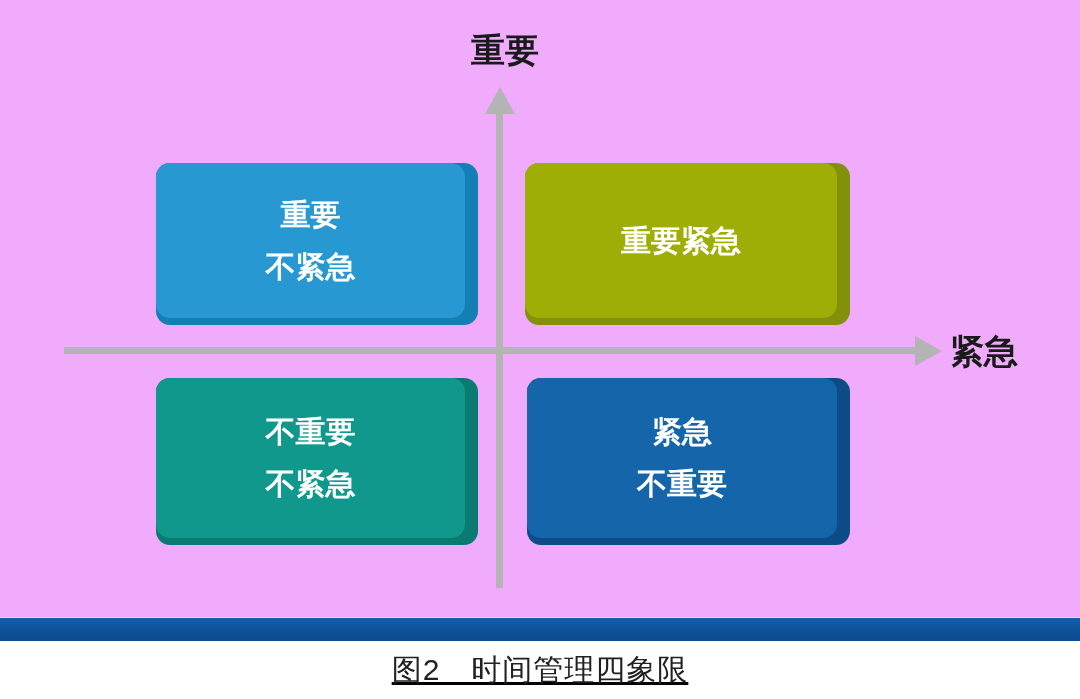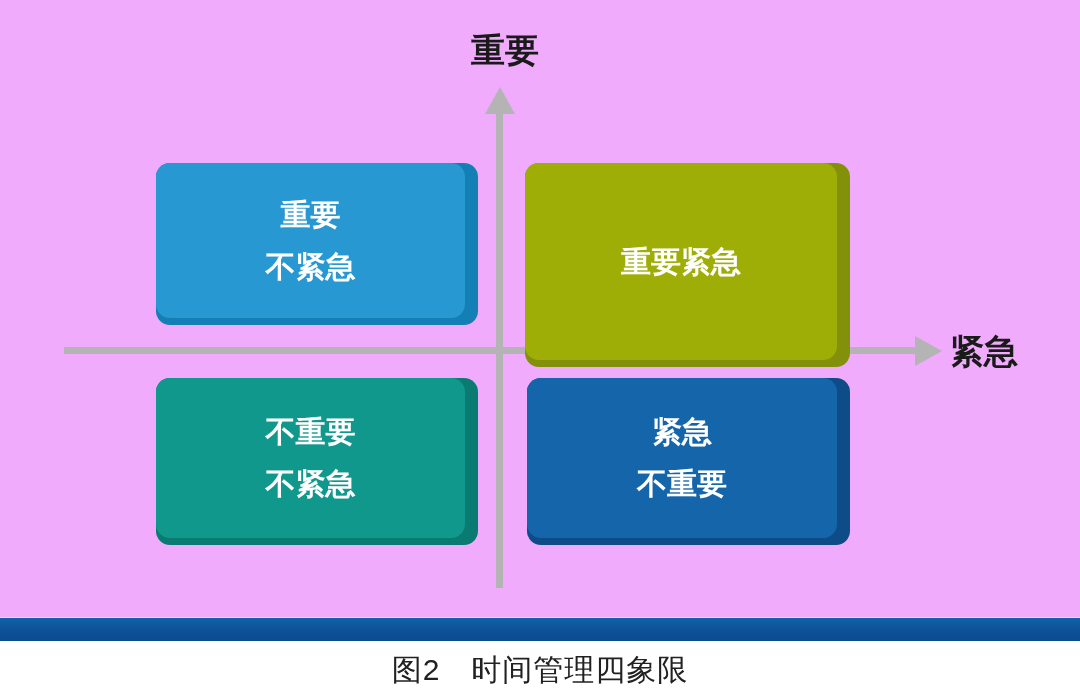--- a/index.html
+++ b/index.html
@@ -22,29 +22,29 @@
   .axis-label.right{left:950px;top:329px;}
   
   .card{position:absolute;border-radius:14px;background:var(--e);}
   .card .face{
     position:absolute;left:0;top:0;right:13px;bottom:7px;
     border-radius:14px;background:var(--c);
     display:flex;flex-direction:column;align-items:center;justify-content:center;
   }
   .card .line{color:#ffffff;font-size:30px;font-weight:700;line-height:52px;text-align:center;white-space:nowrap;}
   .card.tl{left:156px;top:163px;width:322px;height:162px;}
-  .card.tr{left:525px;top:163px;width:325px;height:204px;}
+  .card.tr{left:525px;top:163px;width:325px;height:162px;}
   .card.bl{left:156px;top:378px;width:322px;height:167px;}
   .card.br{left:527px;top:378px;width:323px;height:167px;}
   
   .bar{position:absolute;left:0;top:617px;width:100%;height:24px;
     background:linear-gradient(to bottom,#1161a8 0%,#0d5096 60%,#0c4a8d 100%);
     border-top:1px solid #cfe3f2;}
   .caption-area{position:absolute;left:0;top:641px;width:100%;height:58px;background:#ffffff;
-    display:flex;align-items:center;justify-content:center;}
+    display:flex;align-items:center;justify-content:center;text-decoration:underline;}
   .caption{color:#212121;font-size:30px;letter-spacing:1px;white-space:nowrap;}
 </style>
 </head>
 <body>
 
 <div class="stage">
 
   <div class="v-shaft"></div>
   <div class="v-arrow"></div>
   <div class="h-shaft"></div>

